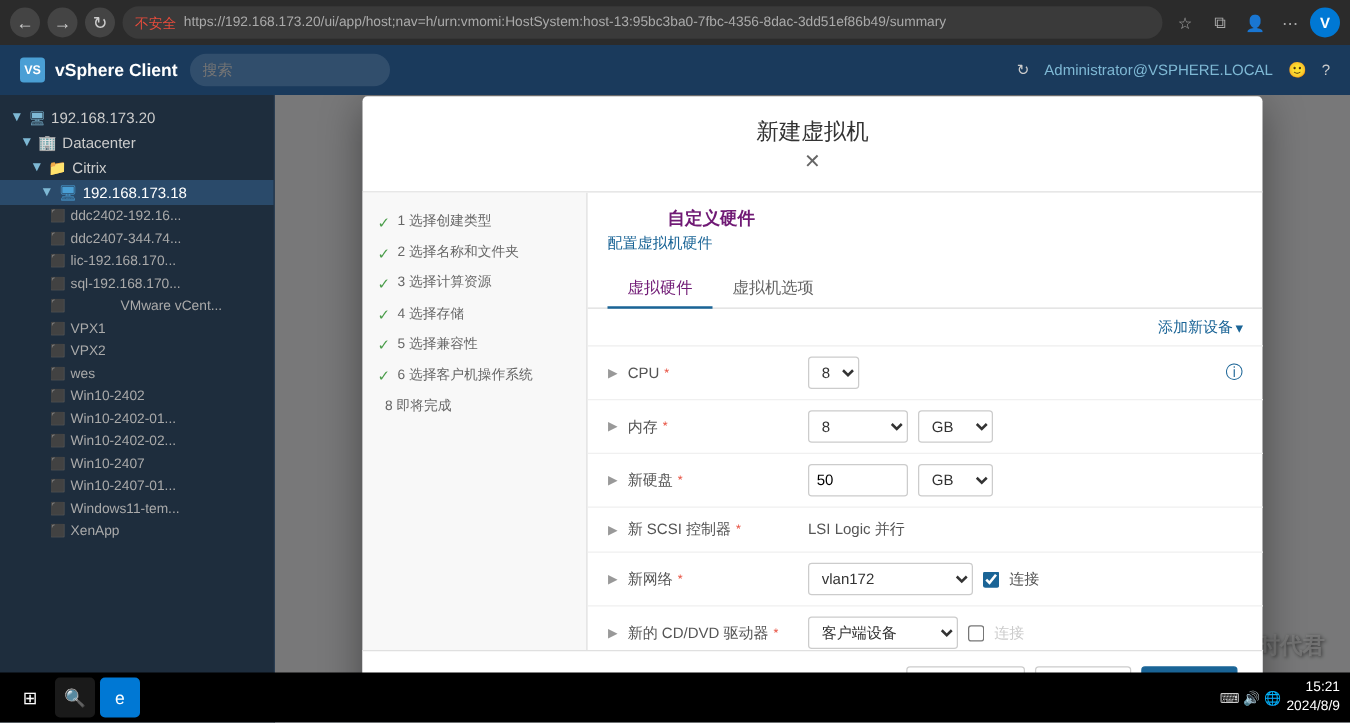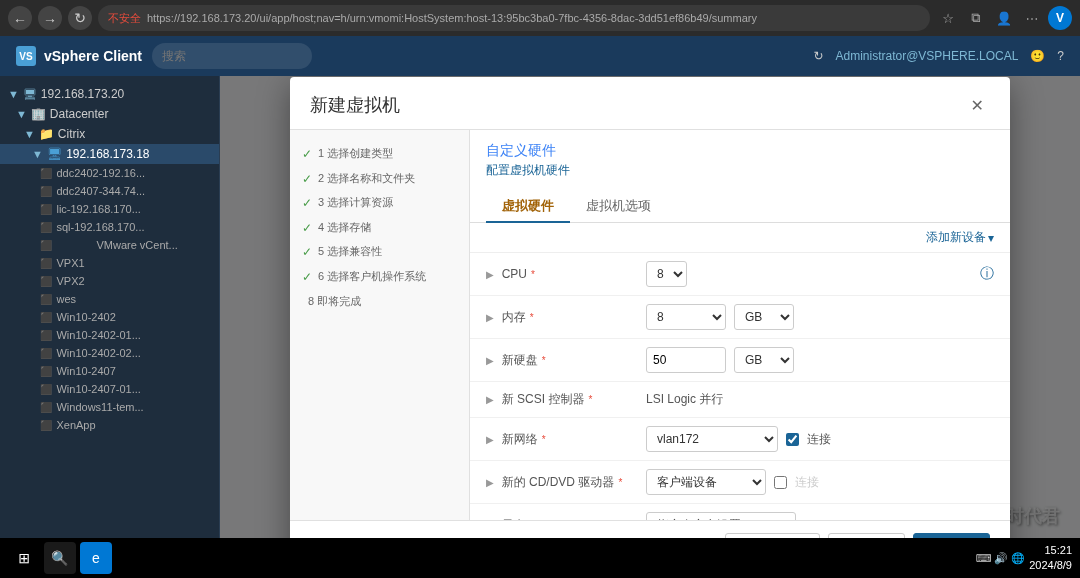--- a/index.html
+++ b/index.html
@@ -168,20 +168,21 @@
       display: flex;
       flex-direction: column;
       box-shadow: 0 8px 32px rgba(0,0,0,0.4);
     }
     .modal-header {
       padding: 16px 20px 12px;
       border-bottom: 1px solid #e0e0e0;
       display: flex;
       align-items: center;
       justify-content: space-between;
+      flex-direction: column;
     }
     .modal-title {
       font-size: 18px;
       color: #333;
       font-weight: 400;
     }
     .modal-close {
       background: none;
       border: none;
       cursor: pointer;
@@ -232,23 +233,24 @@
       flex: 1;
       display: flex;
       flex-direction: column;
       overflow: hidden;
     }
     .panel-breadcrumb {
       padding: 12px 16px 4px;
       font-size: 12px;
     }
     .breadcrumb-title {
-      color: #3b82f6;
-      font-weight: 400;
+      color: #701a75;
+      font-weight: 700;
       font-size: 14px;
+      margin-left: 48px;
     }
     .breadcrumb-sub {
       color: #1a6496;
       font-size: 12px;
       margin-top: 2px;
     }
 
     
     .tabs {
       display: flex;
@@ -258,23 +260,23 @@
     }
     .tab {
       padding: 6px 16px;
       font-size: 13px;
       cursor: pointer;
       color: #666;
       border-bottom: 2px solid transparent;
       margin-bottom: -1px;
     }
     .tab.active {
-      color: #a16207;
+      color: #701a75;
       border-bottom-color: #1a6496;
-      font-weight: 700;
+      font-weight: 400;
     }
 
     
     .hardware-form {
       flex: 1;
       overflow-y: auto;
       padding: 0;
     }
     .add-device-row {
       padding: 6px 16px;

